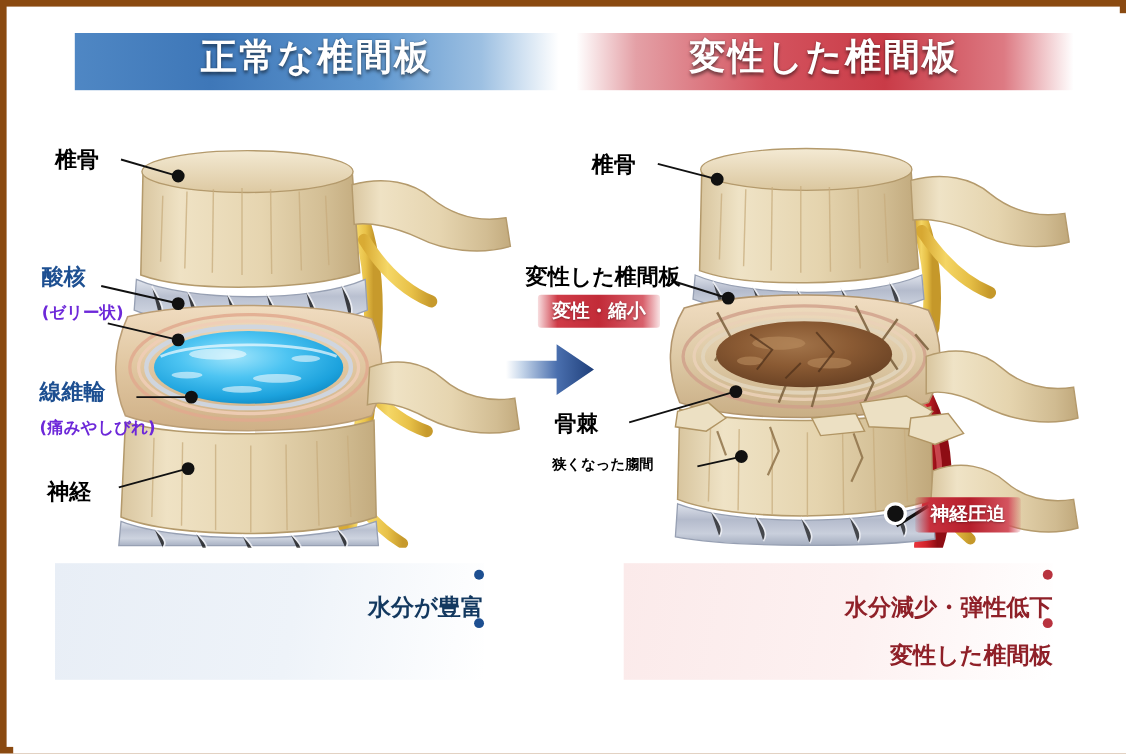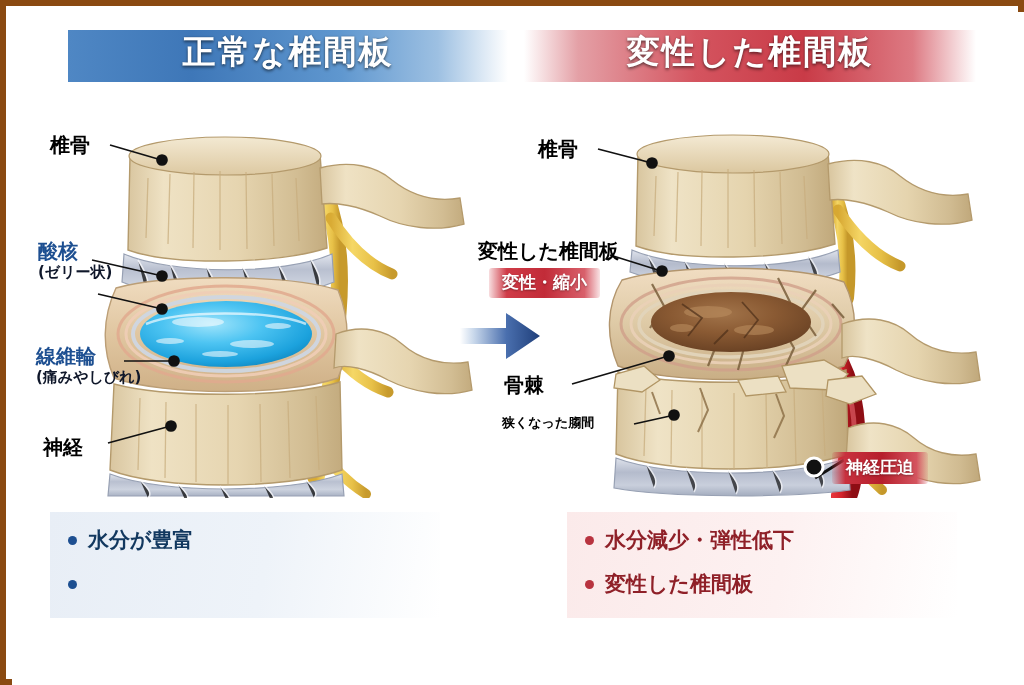--- a/index.html
+++ b/index.html
@@ -55,21 +55,21 @@
 
   
   .label{
     position:absolute;
     font-size:20px;font-weight:bold;line-height:1.18;
     white-space:nowrap;
   }
   .label.dark{color:#000000;}
   .label.blue{color:#1d4f91;}
   .label .sub{display:block;font-size:15px;font-weight:bold;}
-  .label.blue .sub{color:#0f172a;}
+  .label.blue .sub{color:#6d28d9;margin-top:12px;}
 
   .badge{
     position:absolute;
     padding:3px 13px 4px;
     font-size:17px;font-weight:bold;color:#ffffff;
     white-space:nowrap;border-radius:3px;
     text-shadow:0 1px 2px rgba(0,0,0,.35);
     background:linear-gradient(90deg,rgba(214,70,80,.18) 0%,#cf3b47 16%,#c22b38 50%,#d8606b 86%,rgba(214,70,80,.15) 100%);
   }
   #badge-nerve-compression{
@@ -88,22 +88,22 @@
   #bullets-normal{
     left:38px;width:390px;
     background:linear-gradient(100deg,#e8eef6 0%,#eef3f9 55%,rgba(255,255,255,0) 100%);
   }
   #bullets-degen{
     left:528px;width:390px;
     background:linear-gradient(100deg,#fbeaea 0%,#fdf1f1 55%,rgba(255,255,255,0) 100%);
     margin-left:27px;
   }
   .bullet-row{
-    display:flex;align-items:center;gap:11px;
-    height:44px;padding-left:18px;
+    display:flex;align-items:flex-end;gap:11px;
+    height:44px;padding-left:18px;flex-direction:column;
   }
   .dot{width:9px;height:9px;border-radius:50%;flex:none;}
   #bullets-normal .dot{background:#1d4f91;}
   #bullets-degen .dot{background:#b8333f;}
   .bullet-text{font-size:21px;font-weight:bold;}
   #bullets-normal .bullet-text{color:#12385f;}
   #bullets-degen .bullet-text{color:#8f2028;}
 </style>
 </head>
 <body>

